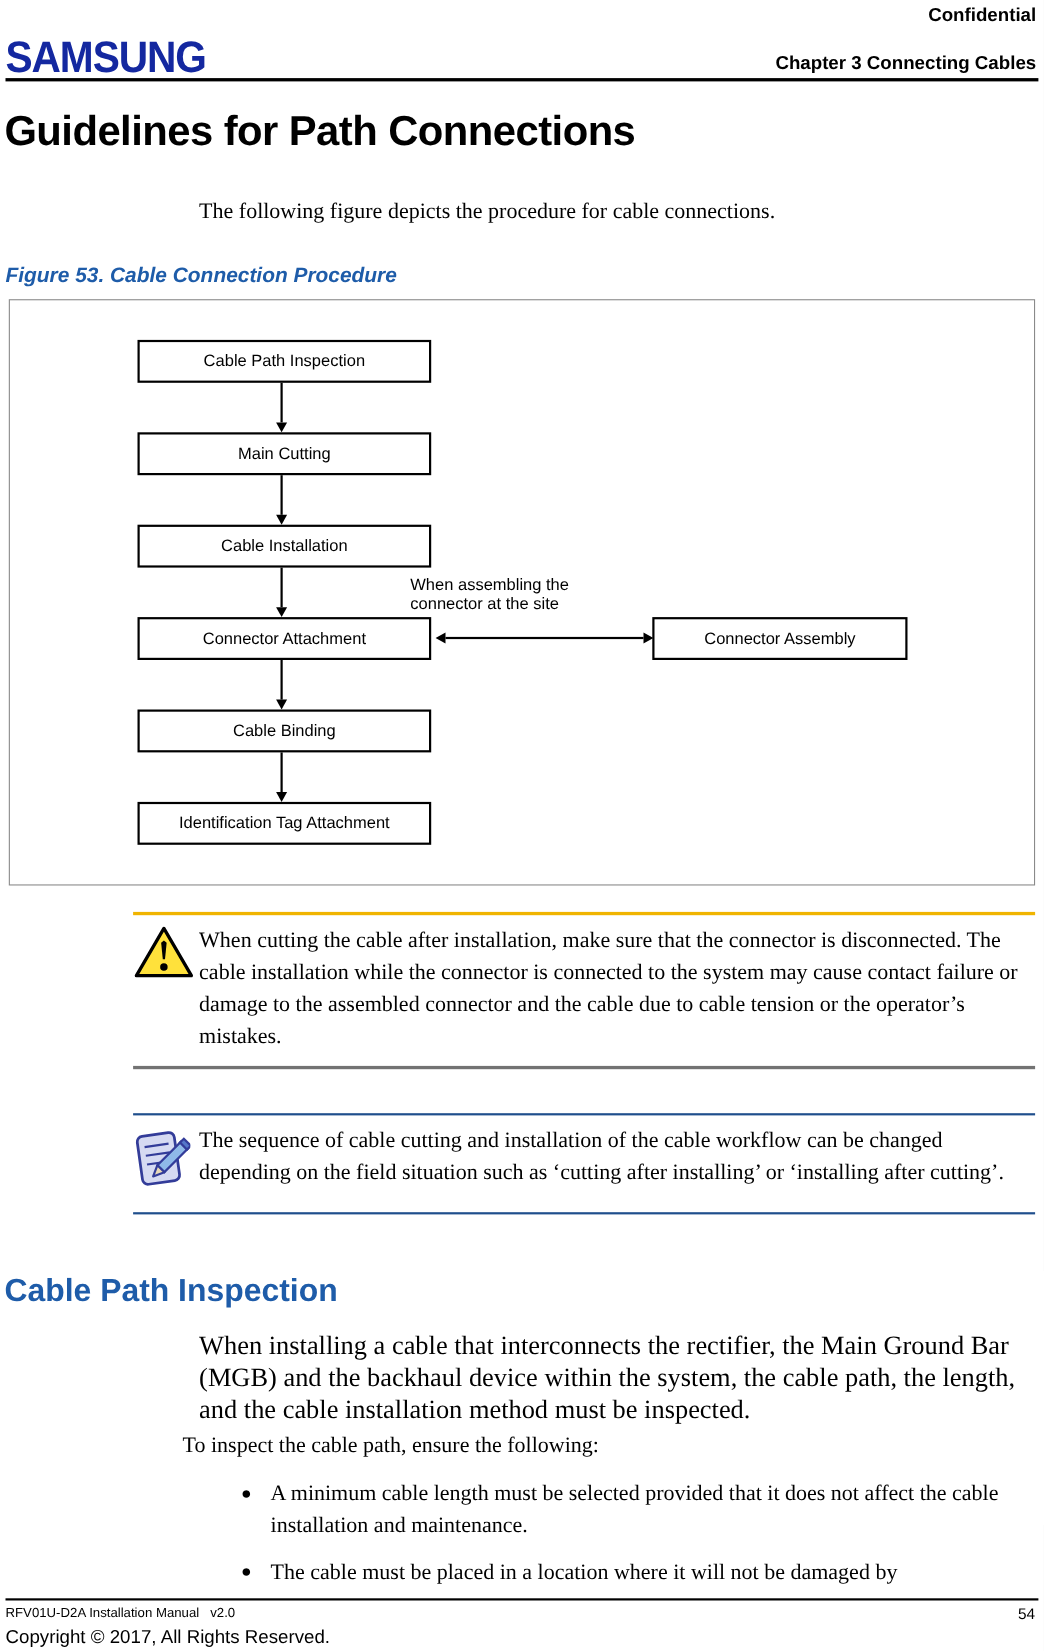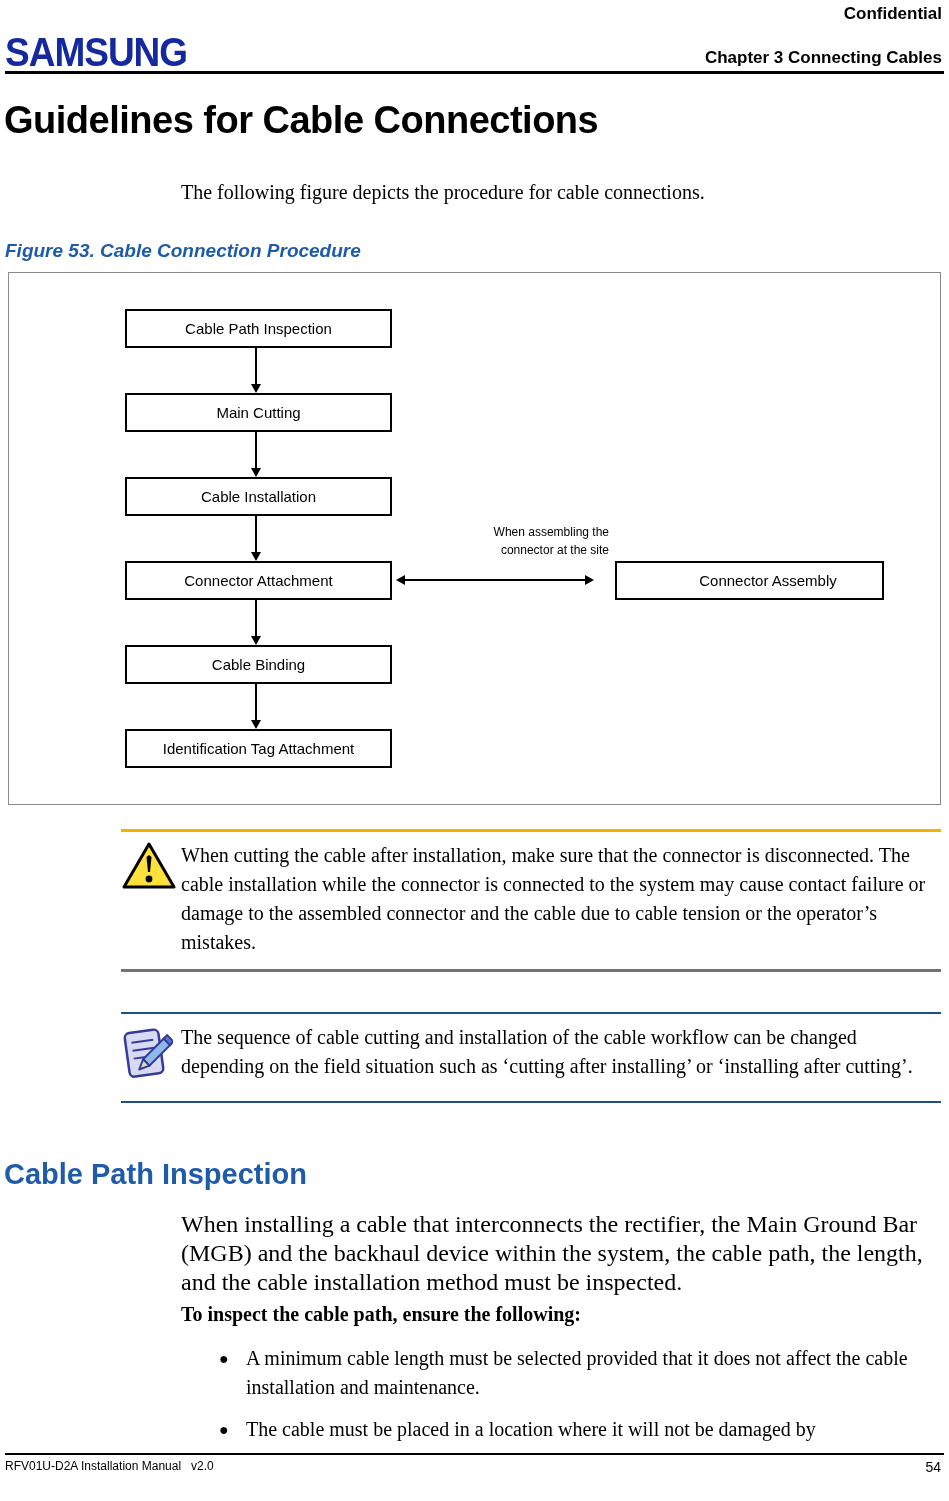--- a/index.html
+++ b/index.html
@@ -29,72 +29,72 @@
   .fig-frame {
     position:absolute; top:272px; left:8px; width:931px; height:531px;
     border:1px solid #8a8a8a; background:#fff;
   }
   .fc-box {
     position:absolute; left:116px; width:263px; height:35px;
     border:2px solid #000; background:#fff;
     display:flex; align-items:center; justify-content:center;
     font-size:15px;
   }
-  .fc-box.side { left:606px; width:228px;padding-left:37px; }
+  .fc-box.side { left:584px; width:228px; }
   .varrow { position:absolute; left:246px; width:2px; height:36px; background:#000; }
   .varrow::after {
     content:""; position:absolute; left:-4px; top:100%;
     border-left:5px solid transparent; border-right:5px solid transparent;
     border-top:9px solid #000;
   }
   .harrow { position:absolute; left:396px; top:306px; width:180px; height:2px; background:#000; }
   .harrow::before {
     content:""; position:absolute; left:-9px; top:-4px;
     border-top:5px solid transparent; border-bottom:5px solid transparent;
     border-right:9px solid #000;
   }
   .harrow::after {
     content:""; position:absolute; right:-9px; top:-4px;
     border-top:5px solid transparent; border-bottom:5px solid transparent;
     border-left:9px solid #000;
   }
   .harrow-label {
-    position:absolute; left:385px; top:250px; width:215px;
-    text-align:right; font-size:12px; line-height:18px;
+    position:absolute; left:364px; top:250px; width:215px;
+    text-align:left; font-size:15px; line-height:18px;
   }
   
   .admon { position:absolute; left:121px; width:820px; display:flex; }
   .admon.warning { top:829px; border-top:3px solid #F0B400; border-bottom:3px solid #737373; padding:9px 0 12px; }
   .admon.note    { top:1012px; border-top:2px solid #1F4E8C; border-bottom:2px solid #1F4E8C; padding:9px 0 14px;justify-content:space-between; }
   .admon .icon-cell { width:60px; flex:0 0 60px; }
   .admon .admon-text { flex:1; font-size:20px; line-height:29px; }
   
   .sect-heading { position:absolute; top:1158px; left:4px; font-size:29px; font-weight:bold; color:#1E5CA9; }
   .para1 { position:absolute; top:1210px; left:181px; width:764px; font-size:24px; line-height:29px; }
-  .para2 { position:absolute; top:1303px; left:181px; width:764px; font-size:20px;font-weight:bold; }
+  .para2 { position:absolute; top:1303px; left:166px; width:764px; font-size:20px; }
   .bullets { position:absolute; top:1344px; left:219px; width:712px; }
   .bullet-item { display:flex; margin-bottom:13px; font-size:20px; line-height:29px; }
   .bullet-glyph { flex:0 0 27px; font-size:16px; line-height:29px; }
   
   .footer-rule { position:absolute; top:1453px; left:5px; width:939px; height:2px; background:#000; }
   .footer-l1 { position:absolute; top:1459px; left:5px; font-size:12px; white-space:pre; }
   .footer-page { position:absolute; top:1459px; right:8px; font-size:14px; }
   .footer-l2 { position:absolute; top:1479px; left:5px; font-size:17px; }
 </style>
 </head>
 <body>
 
 <div class="page">
 
   <div class="confidential">Confidential</div>
   <div class="logo">SAMSUNG</div>
   <div class="chapter">Chapter 3 Connecting Cables</div>
   <div class="header-rule"></div>
 
-  <div class="doc-title">Guidelines for Cable Connections</div>
+  <div class="doc-title">Guidelines for Path Connections</div>
   <div class="intro serif">The following figure depicts the procedure for cable connections.</div>
 
   <div class="fig-caption">Figure 53. Cable Connection Procedure</div>
 
   <div class="fig-frame">
     <div class="fc-box" style="top:36px">Cable Path Inspection</div>
     <div class="fc-box" style="top:120px">Main Cutting</div>
     <div class="fc-box" style="top:204px">Cable Installation</div>
     <div class="fc-box" style="top:288px">Connector Attachment</div>
     <div class="fc-box" style="top:372px">Cable Binding</div>
@@ -155,14 +155,15 @@
     </div>
     <div class="bullet-item">
       <span class="bullet-glyph serif">●</span>
       <span class="serif">The cable must be placed in a location where it will not be damaged by</span>
     </div>
   </div>
 
   <div class="footer-rule"></div>
   <div class="footer-l1">RFV01U-D2A Installation Manual   v2.0</div>
   <div class="footer-page">54</div>
+  <div class="footer-l2">Copyright © 2017, All Rights Reserved.</div>
 
 </div>
 
 </body></html>

